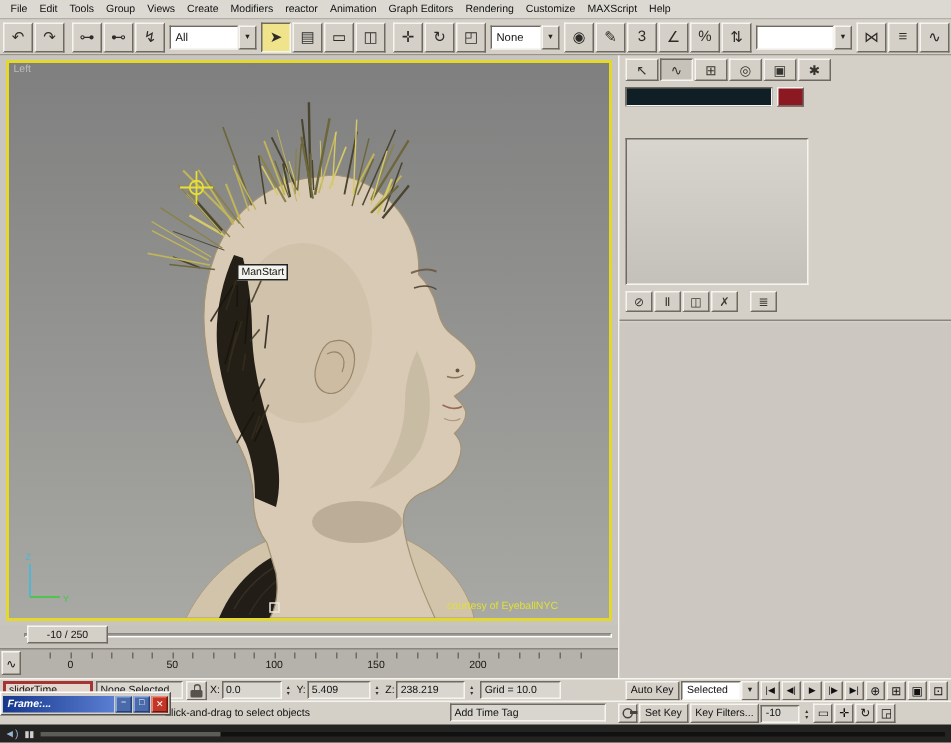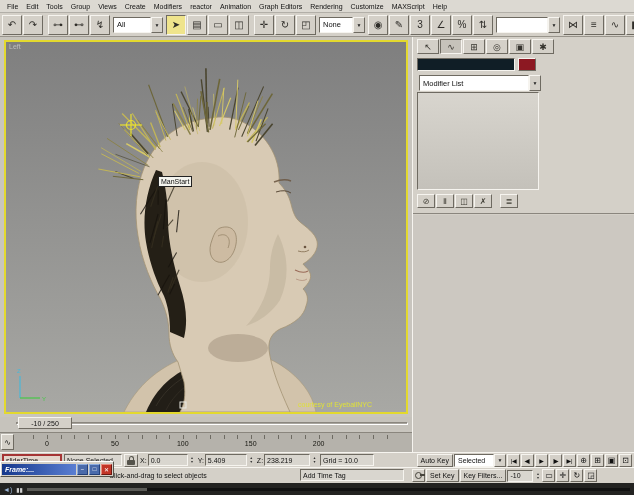--- a/index.html
+++ b/index.html
@@ -135,21 +135,21 @@
         <span class="tbtn raised flexc">↷</span>
       </span>
     <span class="tsep"></span>
     <span style="display:flex;gap:1px">
 
     <span class="tbtn raised flexc">⊶</span>
         <span class="tbtn raised flexc">⊷</span>
         <span class="tbtn raised flexc">↯</span>
       </span>
     <span class="dd">
-      <span class="val" style="width:38px">All</span>
+      <span class="val" style="width:46px">All</span>
       <span class="arrow raised flexc">▼</span>
     </span>
     <span style="display:flex;gap:1px">
 
     <span class="tbtn raised flexc active">➤</span>
         <span class="tbtn raised flexc">▤</span>
         <span class="tbtn raised flexc">▭</span>
         <span class="tbtn raised flexc">◫</span>
       </span>
     <span class="tsep"></span>
@@ -370,24 +370,20 @@
 
     <div class="ptab raised flexc">↖</div>
         <div class="ptab raised flexc active">∿</div>
         <div class="ptab raised flexc">⊞</div>
         <div class="ptab raised flexc">◎</div>
         <div class="ptab raised flexc">▣</div>
         <div class="ptab raised flexc">✱</div>
       </div>
     <div id="name-field"></div>
     <div id="color-swatch" style="background: rgb(140, 24, 34);"></div>
-    <div id="modlist" class="dd">
-      <span class="val">Modifier List</span>
-      <span class="arrow raised flexc">▼</span>
-    </div>
     <div id="mod-stack" class="sunken"></div>
     <div id="stack-btns">
 
     <div class="sbtn raised flexc">⊘</div>
         <div class="sbtn raised flexc">Ⅱ</div>
         <div class="sbtn raised flexc">◫</div>
         <div class="sbtn raised flexc">✗</div>
         <div class="sbtn raised flexc">≣</div>
       </div>
     <div id="panel-divider"></div>

